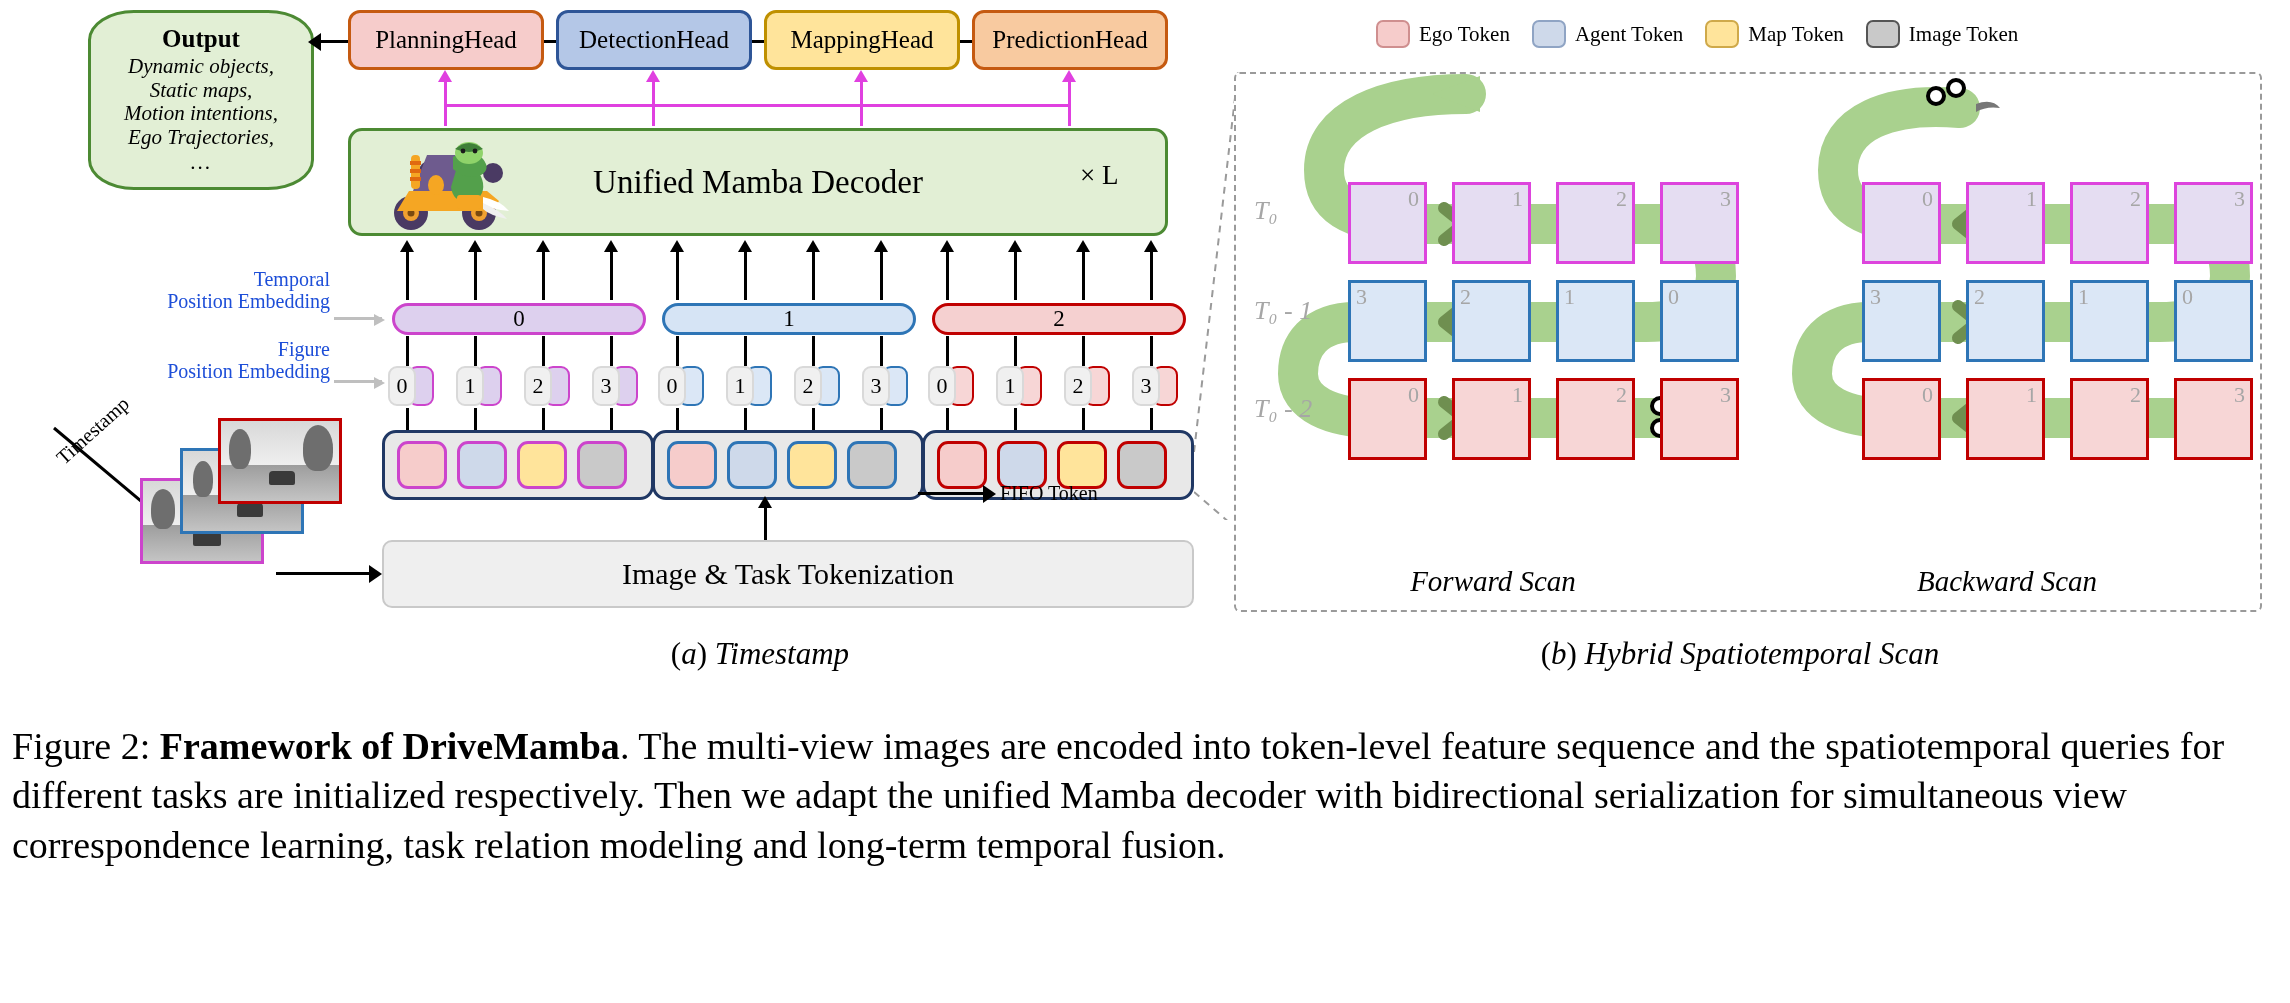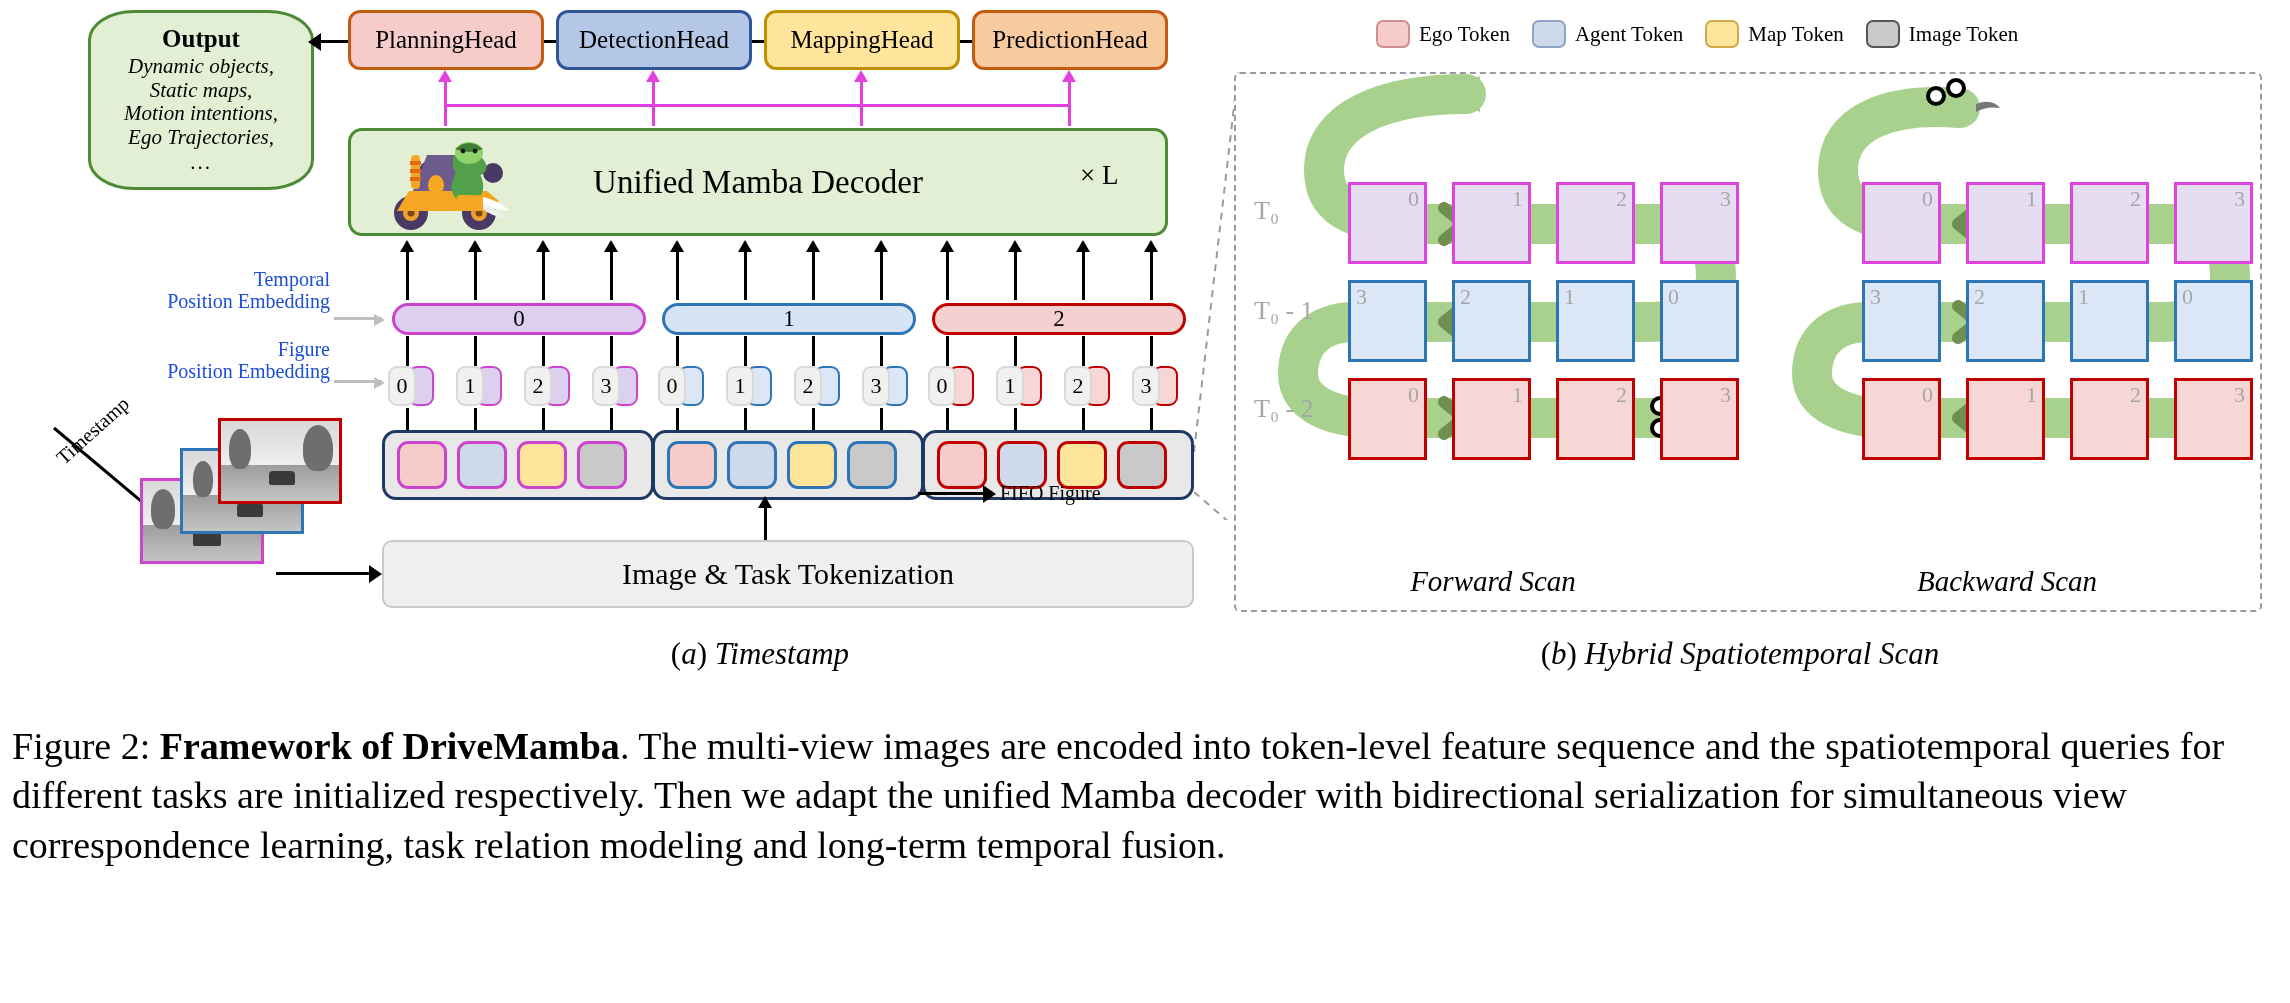--- a/index.html
+++ b/index.html
@@ -129,21 +129,21 @@
   .panel-b {
     left: 1234px; top: 72px; width: 1028px; height: 540px;
     border: 2px dashed #9a9a9a; border-radius: 6px; background: #fff;
   }
 
   .scan-sub { position:absolute; top: 0; width: 514px; height: 540px; }
   #scan-forward  { left: 0; }
   #scan-backward { left: 514px; }
 
   .trow-label {
-    position:absolute; left: 18px; color:#a6a6a6; font-size: 26px; 
+    position:absolute; left: 18px; color:#a6a6a6; font-size: 26px; font-style: italic;
   }
 
   .cell {
     position:absolute; width: 79px; height: 82px;
     border: 3px solid; display:flex; align-items:flex-start;
     font-size: 22px; color:#a6a6a6; padding: 1px 5px 0 5px;
   }
   .cell.right { justify-content: flex-end; }
   .cell.left  { justify-content: flex-start; }
   .cell-purple { background:#e5ddf2; border-color:#dd44dd; }
@@ -422,21 +422,21 @@
     <span class="tok tok-image bd-blue"></span>
   </div>
   <div class="abs seq-box" id="seq-2">
     <span class="tok tok-ego bd-red"></span>
     <span class="tok tok-agent bd-red"></span>
     <span class="tok tok-map bd-red"></span>
     <span class="tok tok-image bd-red"></span>
   </div>
 
   <div class="arrow-right" style="left:918px; top:492px; width:66px;"></div>
-  <div class="abs fifo-label">FIFO Figure</div>
+  <div class="abs fifo-label">FIFO Token</div>
 
   <div class="arrow-up" style="left:764px; top:506px; height:34px;"></div>
 
   <div class="abs ctr tokenizer">
     <span>Image &amp; Task Tokenization</span>
   </div>
 
   <div class="cam" style="left:218px; top:418px; width:124px; height:86px; border-color:#c00000; z-index:5;">
     <div class="cam-sky"></div>
       <div class="cam-road"></div>

